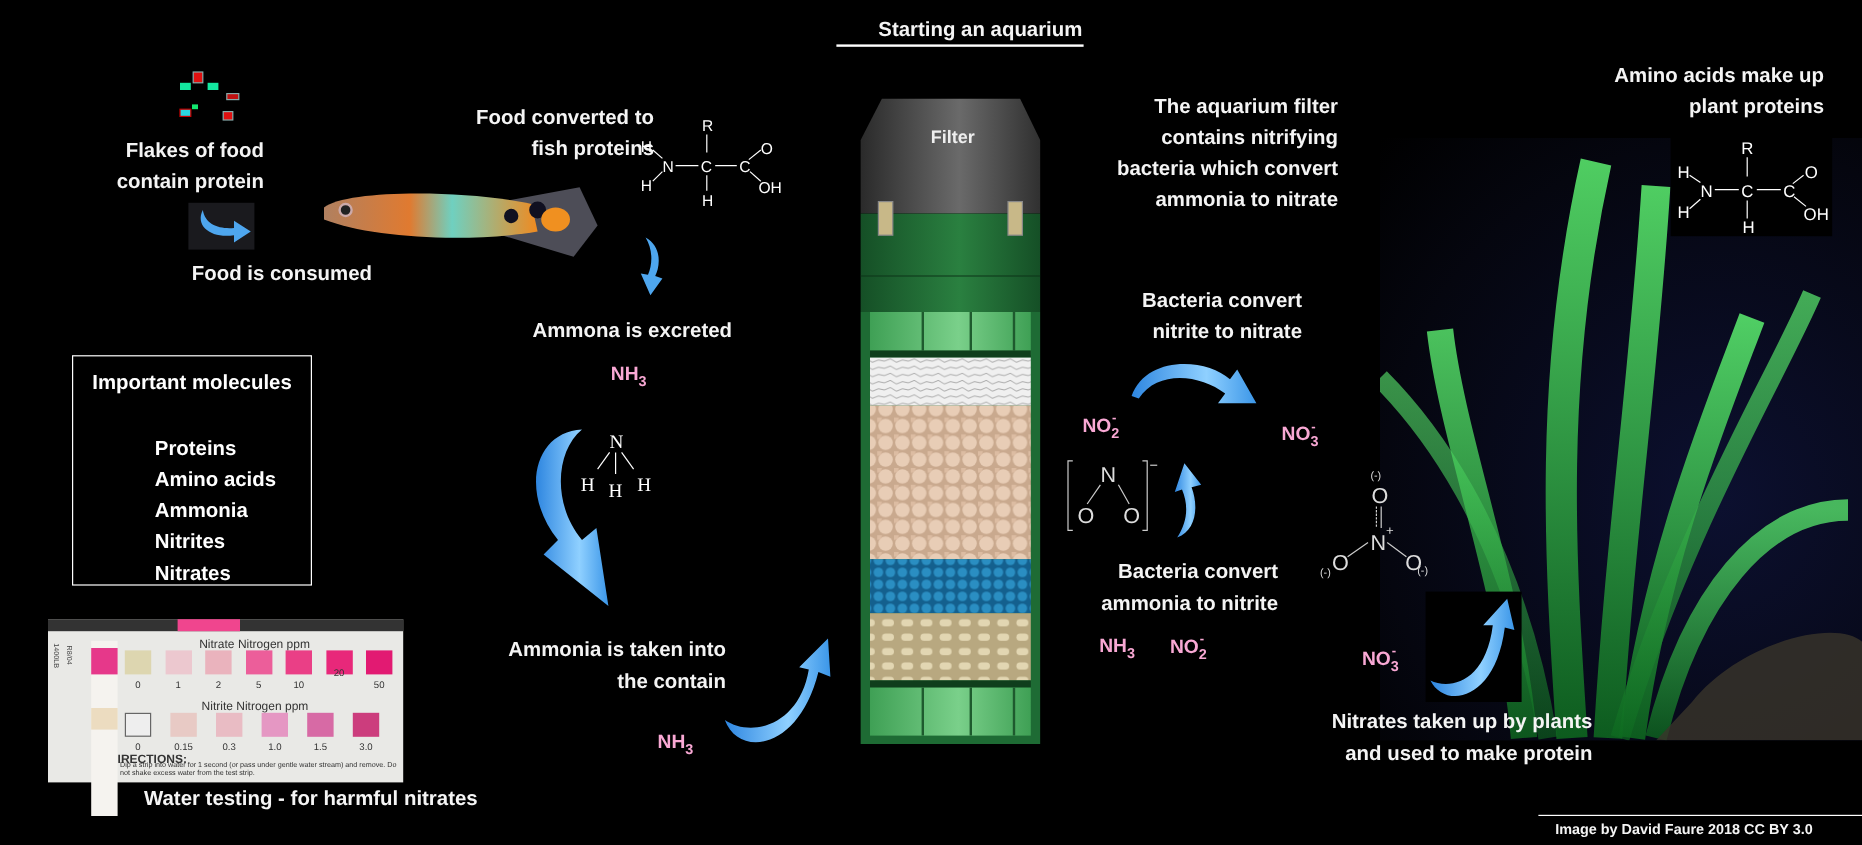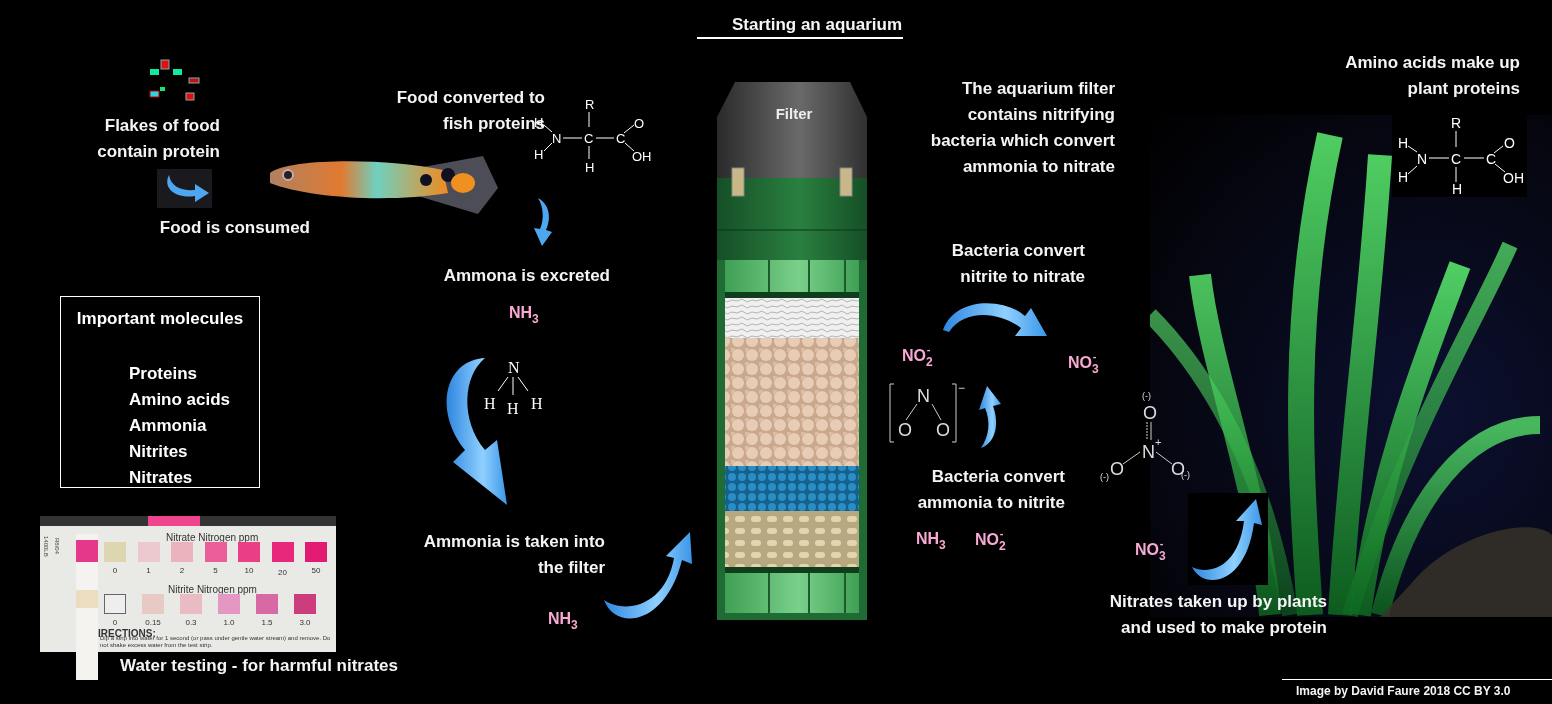--- a/index.html
+++ b/index.html
@@ -121,21 +121,21 @@
       <linearGradient id="ag" x1="0" x2="1">
         <stop offset="0" stop-color="#2e86e0"></stop>
         <stop offset="0.6" stop-color="#8fd0ff"></stop>
         <stop offset="1" stop-color="#3b96e8"></stop>
       </linearGradient>
     </defs>
   <path d="M60 8 C20 10,8 60,40 100 L28 112 L82 155 L72 90 L60 100 C35 70,38 26,60 8Z" fill="url(#ag)"></path>
 </svg>
 <div class="t" style="left:395px;top:529px;width:210px">
   <div>Ammonia is taken into</div>
-  <div>the filter</div>
+  <div>the contain</div>
 </div>
 <div class="chem" style="left:548px;top:610px"><span>NH</span><sub>3</sub></div>
 <svg class="abs" style="left:596px;top:520px" width="105" height="110">
   <path d="M8 80 C20 112,70 105,86 40 L96 44 L94 12 L70 36 L78 38 C70 85,30 95,8 80Z" fill="url(#ag)"></path>
 </svg>
 
 <svg class="abs" id="filter" viewBox="0 0 150 538">
   <defs>
     <linearGradient id="gg" x1="0" x2="1">
         <stop offset="0" stop-color="#2a2a2a"></stop>
@@ -320,21 +320,21 @@
       <div class="lbl" style="left: 60px; top: 50px;">0</div>
       <div class="sw" style="left: 97.5px; top: 26px; background: rgb(236, 200, 207);"></div>
       <div class="lbl" style="left: 93.5px; top: 50px;">1</div>
       <div class="sw" style="left: 131px; top: 26px; background: rgb(234, 179, 189);"></div>
       <div class="lbl" style="left: 127px; top: 50px;">2</div>
       <div class="sw" style="left: 164.5px; top: 26px; background: rgb(236, 94, 154);"></div>
       <div class="lbl" style="left: 160.5px; top: 50px;">5</div>
       <div class="sw" style="left: 198px; top: 26px; background: rgb(234, 63, 134);"></div>
       <div class="lbl" style="left: 194px; top: 50px;">10</div>
       <div class="sw" style="left: 231.5px; top: 26px; background: rgb(232, 40, 122);"></div>
-      <div class="lbl" style="left: 227.5px; top: 52px; text-align: center;">20</div>
+      <div class="lbl" style="left: 227.5px; top: 40px; text-align: center;">20</div>
       <div class="sw" style="left: 265px; top: 26px; background: rgb(226, 26, 114);"></div>
       <div class="lbl" style="left: 261px; top: 50px;">50</div>
     </div>
   <div id="nitrite-row">
       <div class="sw" style="left: 64px; top: 78px; background: rgb(238, 238, 238); border: 1px solid rgb(102, 102, 102); box-sizing: border-box;"></div>
       <div class="lbl" style="left: 60px; top: 102px;">0</div>
       <div class="sw" style="left: 102px; top: 78px; background: rgb(232, 202, 197);"></div>
       <div class="lbl" style="left: 98px; top: 102px;">0.15</div>
       <div class="sw" style="left: 140px; top: 78px; background: rgb(233, 188, 196);"></div>
       <div class="lbl" style="left: 136px; top: 102px; text-align: center;">0.3</div>

